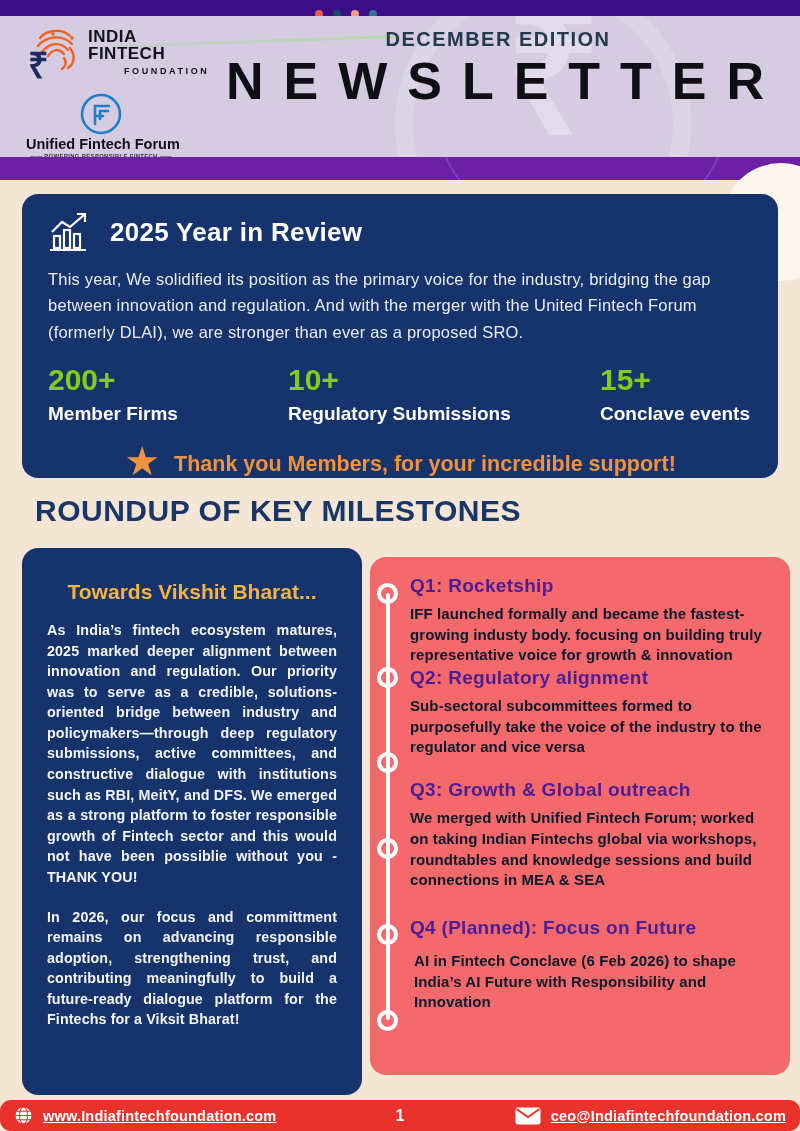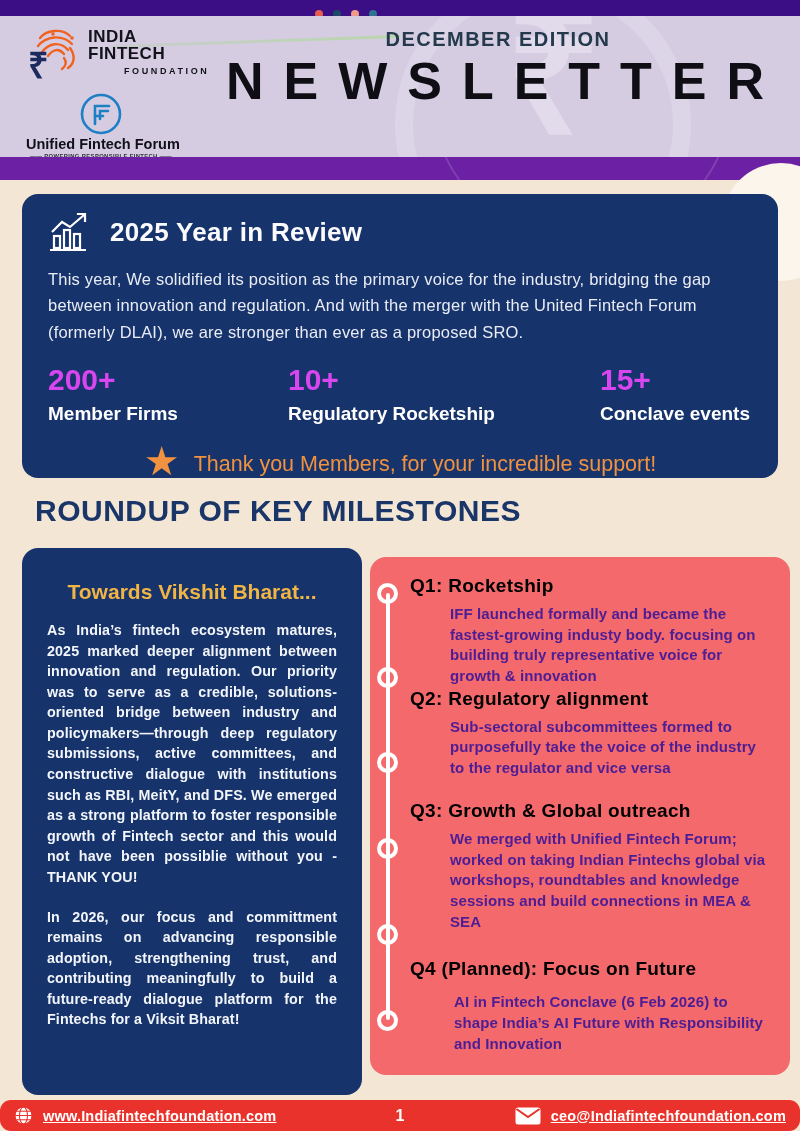--- a/index.html
+++ b/index.html
@@ -54,25 +54,25 @@
   }
   .review-head{display:flex;align-items:center;gap:18px;}
   .chart-icon-wrap{width:44px;height:44px;flex:none;}
   .review-title{font-size:26px;font-weight:bold;color:#FBFBFD;letter-spacing:0.3px;}
   .review-body{margin-top:12px;font-size:16.5px;line-height:1.6;color:#E9ECF4;letter-spacing:0.2px;}
   .stats-row{display:flex;margin-top:18px;}
   .stat{box-sizing:border-box;}
   .stat-1{width:240px;}
   .stat-2{width:312px;}
   .stat-3{flex:1;}
-  .stat-value{font-size:30px;font-weight:bold;color:#d946ef;}
+  .stat-value{font-size:30px;font-weight:bold;color:#84cc16;}
   .stat-label{font-size:19px;font-weight:bold;color:#FFFFFF;margin-top:6px;white-space:nowrap;}
   .thanks-row{display:flex;align-items:center;justify-content:center;gap:14px;margin-top:22px;}
   .star{font-size:40px;color:#F0923F;line-height:1;margin-top:-6px;}
-  .thanks-text{font-size:21.5px;font-weight:normal;color:#F0923F;text-align:center;}
+  .thanks-text{font-size:21.5px;font-weight:bold;color:#F0923F;text-align:center;}
   
   .milestones-heading{
     position:absolute;top:494px;left:35px;font-size:30px;font-weight:700;
     color:#1A3567;letter-spacing:0.5px;
   }
   .left-card{
     position:absolute;top:548px;left:22px;width:340px;height:547px;
     background:#16336B;border-radius:16px;box-sizing:border-box;
     padding:24px 25px;color:#F2F5FA;
   }
@@ -81,22 +81,22 @@
   .left-card p + p{margin-top:19px;}
   .right-card{
     position:absolute;top:557px;left:370px;width:420px;height:518px;
     background:#F4696B;border-radius:16px;box-sizing:border-box;overflow:hidden;
   }
   .tl-line{position:absolute;left:16px;top:36px;width:4px;height:427px;background:#fff;border-radius:2px;}
   .tl-node{position:absolute;left:7px;width:13px;height:13px;border:4px solid #fff;border-radius:50%;background:transparent;}
   .tl-n1{top:26px;}  .tl-n2{top:110px;} .tl-n3{top:195px;}
   .tl-n4{top:281px;} .tl-n5{top:367px;} .tl-n6{top:453px;}
   .q-content{position:relative;padding:12px 22px 0 40px;}
-  .q-title{font-size:19px;font-weight:bold;color:#000000;letter-spacing:0.3px;}
-  .q-body{font-size:15px;font-weight:bold;color:#4c1d95;line-height:1.38;margin-top:7px;letter-spacing:0.1px;margin-left:40px;}
+  .q-title{font-size:19px;font-weight:bold;color:#4c1d95;letter-spacing:0.3px;}
+  .q-body{font-size:15px;font-weight:bold;color:#0f172a;line-height:1.38;margin-top:7px;letter-spacing:0.1px;}
   .q1t{margin-top:6px;}
   .q2t{margin-top:1px;}
   .q2 .q-body{margin-bottom:21px;}
   .q3 .q-body{margin-bottom:26px;}
   .q4t{margin-bottom:5px;}
   .q4 .q-body{margin-top:12px;padding-left:4px;}
   
   .footer{
     position:absolute;top:1100px;left:0;width:800px;height:31px;background:#E9322B;
     display:flex;align-items:center;box-sizing:border-box;padding:0 14px;color:#fff;border-radius:11px;
@@ -192,21 +192,21 @@
       <span class="review-title">2025 Year in Review</span>
     </div>
     <div class="review-body">This year,  We solidified its position as the primary voice for the industry, bridging the gap between innovation and regulation. And with the merger with the United Fintech Forum (formerly DLAI), we are stronger than ever as a proposed SRO.</div>
     <div class="stats-row">
       <div class="stat stat-1">
         <div class="stat-value">200+</div>
         <div class="stat-label">Member Firms</div>
       </div>
       <div class="stat stat-2">
         <div class="stat-value">10+</div>
-        <div class="stat-label">Regulatory Rocketship</div>
+        <div class="stat-label">Regulatory Submissions</div>
       </div>
       <div class="stat stat-3">
         <div class="stat-value">15+</div>
         <div class="stat-label">Conclave events</div>
       </div>
     </div>
     <div class="thanks-row">
       <span class="star icon">★</span>
       <span class="thanks-text">Thank you Members, for your incredible support!</span>
     </div>

